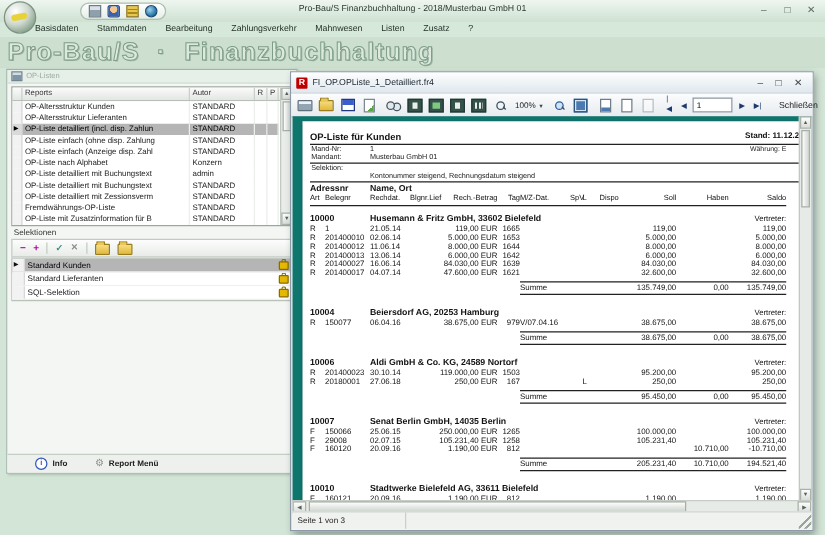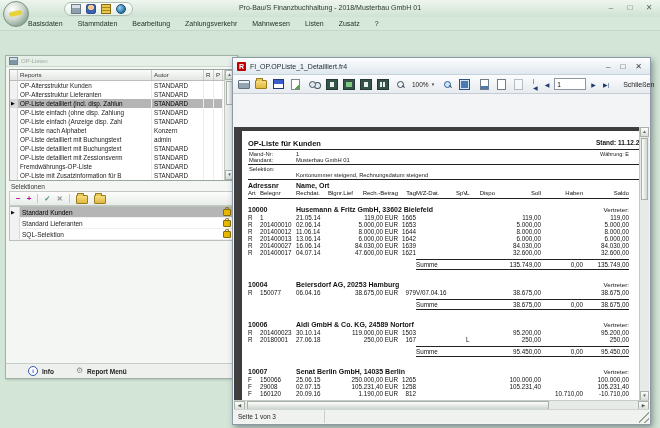--- a/index.html
+++ b/index.html
@@ -103,21 +103,21 @@
   .carat{font-size:4.5px;color:#445;}
   .i-thumb{width:9px;height:9px;background:#4a7ab0;border:1px solid #2c5480;box-shadow:inset 0 0 0 1px #d5e4f2;}
   .i-page{width:7px;height:9px;background:#fff;border:1px solid #6f7d8a;}
   .i-page.blue{box-shadow:inset 0 -3px 0 #4a7ab0;}
   .i-page.dim{opacity:0.45;}
   .nav{font-size:6px;color:#1d3a6e;padding:0 2px;}
   .page-input{width:26px;height:10px;border:1px solid #8b98a4;font-size:6.5px;padding:0 2px;font-family:"Liberation Sans",sans-serif;}
   .tb-spacer{flex:1;}
   .close-lbl{font-size:7px;color:#222;padding:0 6px;}
 
-  .rw-content{position:absolute;top:35px;left:1px;right:1px;bottom:23px;background:#404040;overflow:hidden;margin-top:34px;}
+  .rw-content{position:absolute;top:35px;left:1px;right:1px;bottom:23px;background:#0f766e;overflow:hidden;}
   .page{position:absolute;left:8px;top:4px;width:398px;bottom:0;background:#ffffff;box-shadow:1px 1px 3px rgba(0,0,0,0.5);overflow:hidden;}
   .vsb{position:absolute;right:0;top:0;bottom:0;width:9px;background:#e7ebe7;border-left:1px solid #c2c8c2;}
   .vsb .sb-dn{position:absolute;bottom:0;left:0;right:0;}
   .hsb{position:absolute;left:1px;right:1px;bottom:14px;height:9px;background:#e7ebe7;border-top:1px solid #c6ccc6;display:flex;}
   .hsb .sb-btn{width:9px;height:8px;line-height:8px;}
   .hsb .h-thumb{height:7px;margin-top:0px;background:linear-gradient(#fdfdfd,#cfd6cf);border:1px solid #a7afa7;width:300px;margin-left:2px;}
   .hsb .h-track{flex:1;}
   .rw-status{position:absolute;left:1px;right:1px;bottom:1px;height:13px;background:#f0f2f0;border-top:1px solid #cfd6cf;display:flex;}
   .status-cell{font-size:6.5px;color:#222;line-height:13px;padding-left:4px;border-right:1px solid #c9d0c9;width:86px;}
   .status-rest{flex:1;}
@@ -179,20 +179,25 @@
       <span class="menu-item">Basisdaten</span>
       <span class="menu-item">Stammdaten</span>
       <span class="menu-item">Bearbeitung</span>
       <span class="menu-item">Zahlungsverkehr</span>
       <span class="menu-item">Mahnwesen</span>
       <span class="menu-item">Listen</span>
       <span class="menu-item">Zusatz</span>
       <span class="menu-item">?</span>
     </div>
 
+  <div class="banner">
+    <span>Pro-Bau/S</span>
+    <span class="banner-dot">·</span>
+    <span>Finanzbuchhaltung</span>
+  </div>
 
   <div class="workspace">
 
     <div class="panel">
       <div class="panel-titlebar">
         <span class="panel-title-icon"></span>
         <span class="panel-title">OP-Listen</span>
       </div>
       <div class="panel-body">
         <div class="rtable">

